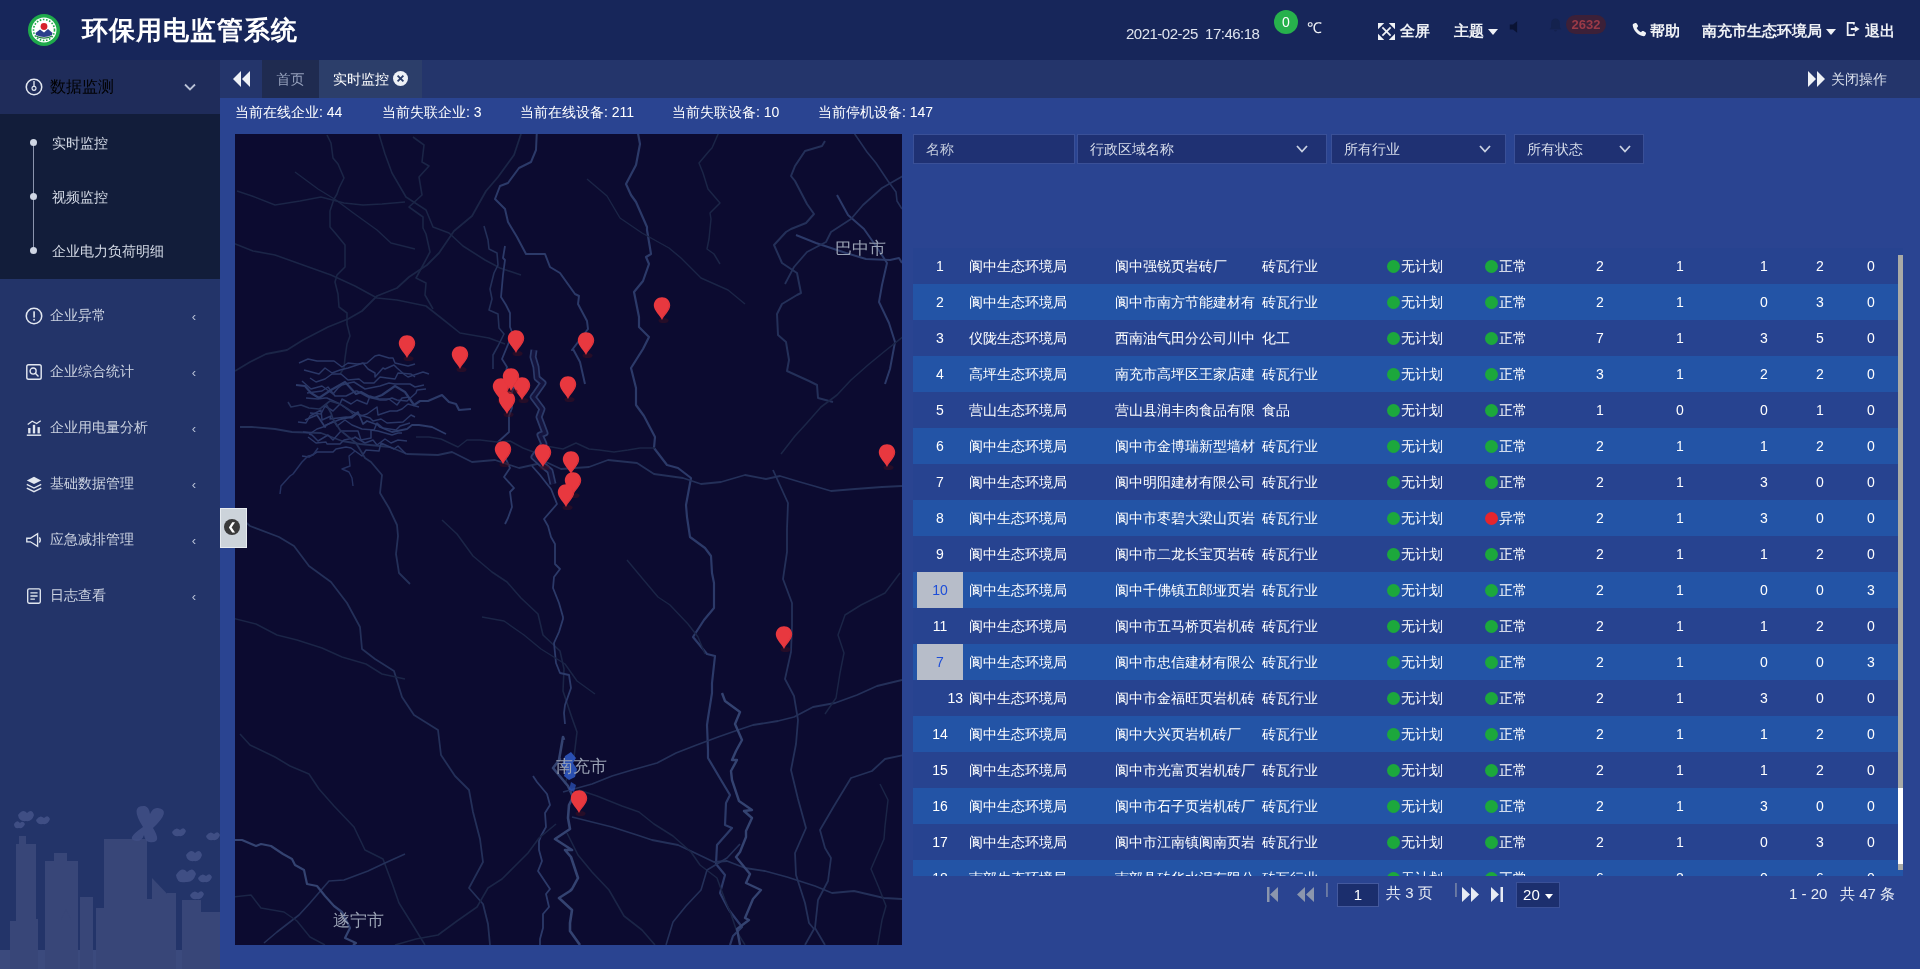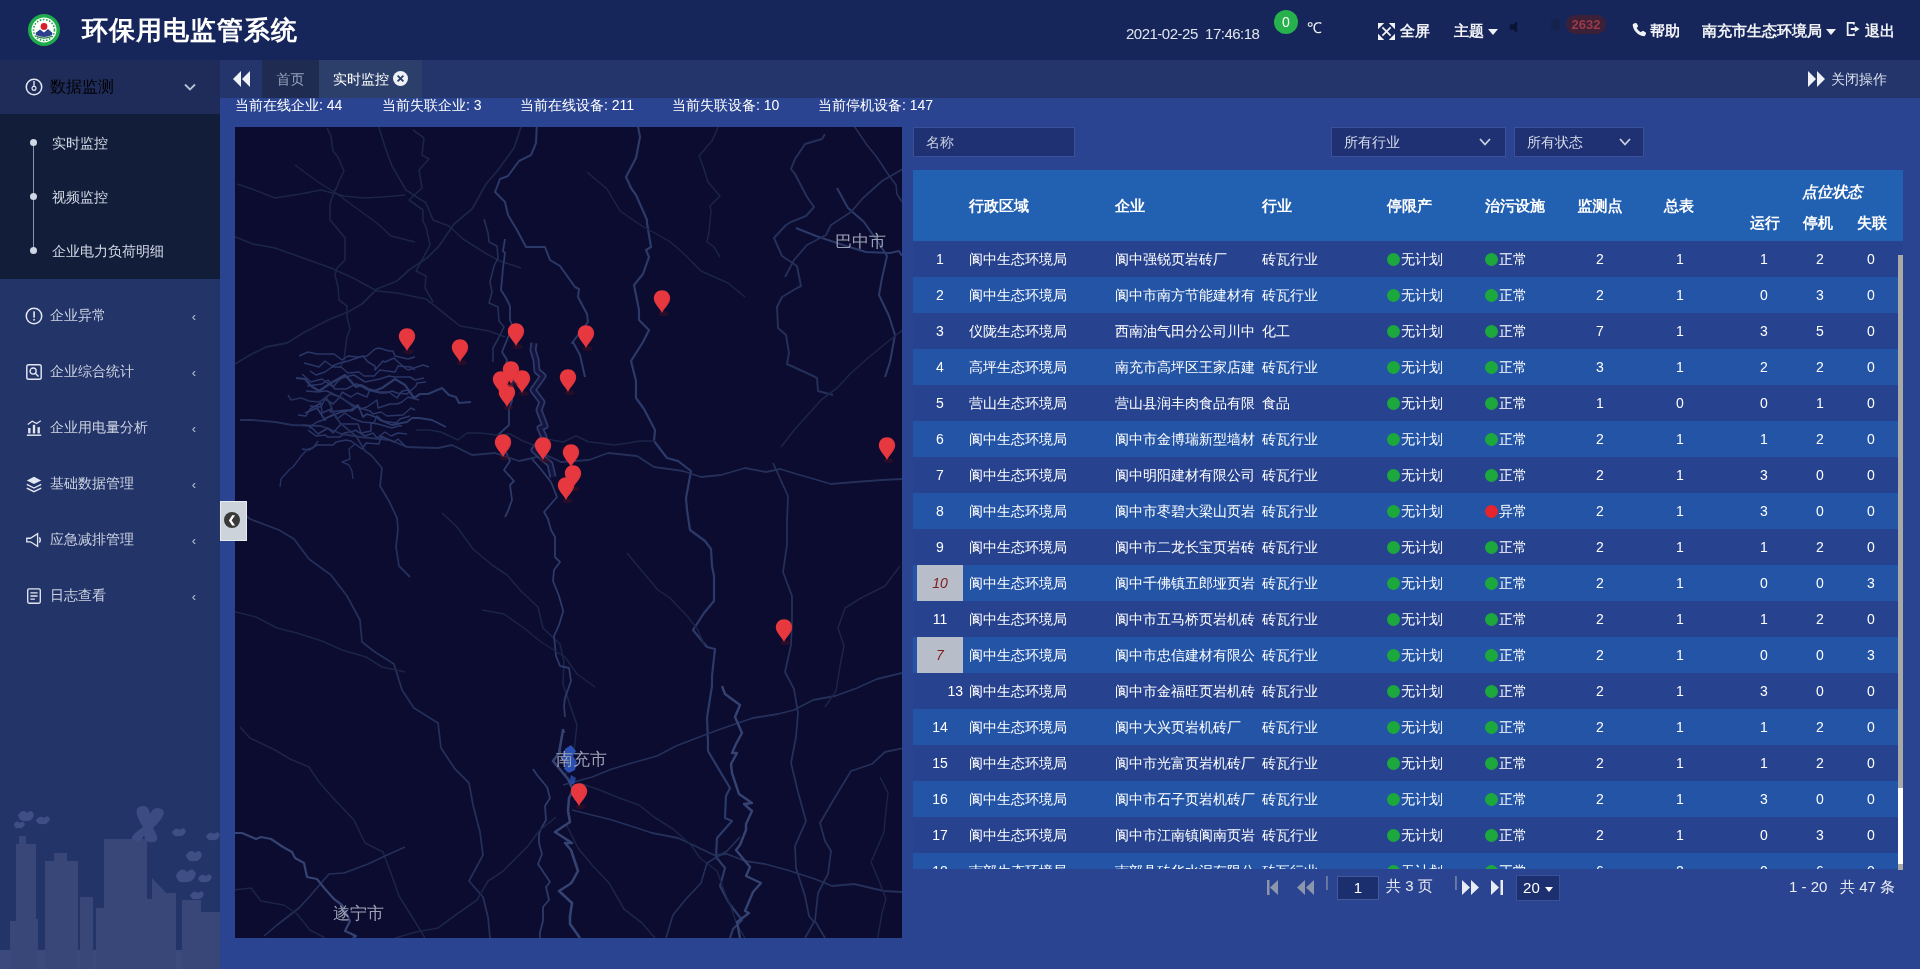--- a/index.html
+++ b/index.html
@@ -27,42 +27,42 @@
 #m0 { position:absolute; left:0; top:0; width:220px; height:54px; background:#1f2c5a; }
 #submenu { position:absolute; left:0; top:54px; width:220px; height:165px; background:#121d3a; }
 .mitem { position:absolute; left:0; width:220px; height:56px; color:#ccd3e1; font-size:14px; }
 .mtext { position:absolute; left:50px; top:50%; transform:translateY(-50%); }
 .mico  { position:absolute; left:25px; top:50%; transform:translateY(-50%); width:18px; height:18px;}
 .chev  { position:absolute; right:24px; top:50%; transform:translateY(-50%); color:#b9c2d6; font-size:13px;}
 .sitem { position:absolute; left:52px; height:18px; line-height:18px; color:#d4dae6; font-size:14px; white-space:nowrap;}
 .sdot  { position:absolute; left:30px; width:7px; height:7px;  border-radius:50%; background:#cfd6e4;}
 #sline { position:absolute; left:33px; top:29px; width:1px; height:108px; background:#8a93ad; }
 
-#content { position:absolute; left:220px; top:83px; width:1700px; height:871px; background:#2a4491; z-index:10;}
+#content { position:absolute; left:220px; top:90px; width:1700px; height:871px; background:#2a4491; z-index:10;}
 .stat { position:absolute; top:14px; color:#fff; font-size:14px; white-space:nowrap;}
 
 #map { position:absolute; left:15px; top:44px; width:667px; height:811px; background:#0c0b30;border-radius:20px; }
 #collapse { position:absolute; left:0px; top:418px; width:27px; height:40px; background:#ccd3da; border:1px solid #e8ecf0; z-index:5;}
 #collapse .cc { position:absolute; left:3px; top:10px; width:16px; height:16px; border-radius:50%; background:#3a3a3a; color:#fff; font-size:10px; text-align:center; line-height:16px; font-weight:bold;}
 
 #panel { position:absolute; left:693px; top:44px; width:990px; height:780px; }
 .fbox { position:absolute; top:0; height:30px; background:#1f3173; border:1px solid #3a5097; color:#d6dcea; font-size:14px; line-height:28px; padding-left:12px;}
 .fchev { position:absolute; top:10px; width:12px; height:8px; }
 
 #thead { position:absolute; left:0; top:43px; width:990px; height:71px; background:#2260b2; color:#fff; font-weight:bold; font-size:15px;}
 .th { position:absolute; top:0; height:71px; line-height:71px; text-align:center; }
 .th2 { position:absolute; text-align:center; }
 #tbody { position:absolute; left:0; top:114px; width:990px; height:628px; overflow:hidden; }
 .row { position:relative; width:990px; height:36px; color:#fff; font-size:14px; }
 .row.odd { background:#274390; }
 .row.even { background:#2354a6; }
 .c { position:absolute; top:0; height:36px; line-height:36px; white-space:nowrap; overflow:hidden;}
 .dot { display:inline-block; width:13px; height:13px; border-radius:50%; background:#1ca83c; margin-right:1px; vertical-align:-1.5px;}
 .dot.red { background:#e5252d; }
-.numbox { position:absolute; left:4px; top:0; width:46px; height:36px; background:#b7bdc9; color:#7f1d1d; text-align:center; line-height:36px;font-style:italic;}
+.numbox { position:absolute; left:4px; top:0; width:46px; height:36px; background:#b7bdc9; color:#1d4ed8; text-align:center; line-height:36px;}
 
 #pager { position:absolute; left:0; top:742px; width:990px; height:38px; background:#2a4491; color:#e8ecf4; font-size:15px;}
 .pico { position:absolute; top:11px; }
 #pinput { position:absolute; left:424px; top:7px; width:42px; height:24px; background:#1b2e6d; border:1px solid #44599e; color:#fff; font-size:15px; text-align:center; line-height:22px;}
 #psel { position:absolute; left:603px; top:6px; width:44px; height:26px; background:#1c2f6e; border:1px solid #3a5097; color:#fff; font-size:15px; text-align:center; line-height:24px;}
 #ptotal { position:absolute; right:8px; top:9px; }
 
 #sbtrack { position:absolute; left:1898px; top:255px; width:5px; height:615px; background:#a9aaa6; z-index:15;}
 #sbthumb { position:absolute; left:1898px; top:788px; width:5px; height:76px; background:#ffffff; z-index:16;}
 </style>
@@ -344,42 +344,33 @@
 <use href="#pin" x="344" y="679"></use>
 <use href="#pin" x="276" y="257"></use>
 </svg>
     </div>
   <div id="collapse">
       <div class="cc">❮</div>
     </div>
 
   <div id="panel">
     <div class="fbox" style="left:0;width:162px;color:#c3cbdd">名称</div>
+    <div class="fbox" style="left:164px;width:250px">行政区域名称
+      <svg class="fchev" style="right:18px" viewBox="0 0 12 8">
+          <path d="M1 1 L6 6.5 L11 1" fill="none" stroke="#c9d1e2" stroke-width="1.8"></path>
+        </svg></div>
     <div class="fbox" style="left:418px;width:175px">所有行业
       <svg class="fchev" style="right:14px" viewBox="0 0 12 8">
           <path d="M1 1 L6 6.5 L11 1" fill="none" stroke="#c9d1e2" stroke-width="1.8"></path>
         </svg></div>
     <div class="fbox" style="left:601px;width:130px">所有状态
       <svg class="fchev" style="right:12px" viewBox="0 0 12 8">
           <path d="M1 1 L6 6.5 L11 1" fill="none" stroke="#c9d1e2" stroke-width="1.8"></path>
         </svg></div>
 
-    <div id="thead">
-      <div class="th" style="left:56px;text-align:left">行政区域</div>
-      <div class="th" style="left:202px;text-align:left">企业</div>
-      <div class="th" style="left:349px;text-align:left">行业</div>
-      <div class="th" style="left:474px;text-align:left">停限产</div>
-      <div class="th" style="left:572px;text-align:left">治污设施</div>
-      <div class="th" style="left:647px;width:80px">监测点</div>
-      <div class="th" style="left:726px;width:80px">总表</div>
-      <div class="th2" style="left:854px;width:130px;top:13px;font-style:italic">点位状态</div>
-      <div class="th2" style="left:817px;width:70px;top:44px">运行</div>
-      <div class="th2" style="left:870px;width:70px;top:44px">停机</div>
-      <div class="th2" style="left:927px;width:64px;top:44px">失联</div>
-    </div>
     <div id="tbody">
         <div class="row odd">
           <div class="c" style="left:4px;width:46px;text-align:center">1</div>
 <div class="c" style="left:56px;width:146px">阆中生态环境局</div>
 <div class="c" style="left:202px;width:147px">阆中强锐页岩砖厂</div>
 <div class="c" style="left:349px;width:110px">砖瓦行业</div>
 <div class="c" style="left:474px;width:90px"><span class="dot"></span>无计划</div>
 <div class="c" style="left:572px;width:90px"><span class="dot"></span>正常</div>
 <div class="c" style="left:647px;width:80px;text-align:center">2</div>
 <div class="c" style="left:727px;width:80px;text-align:center">1</div>

